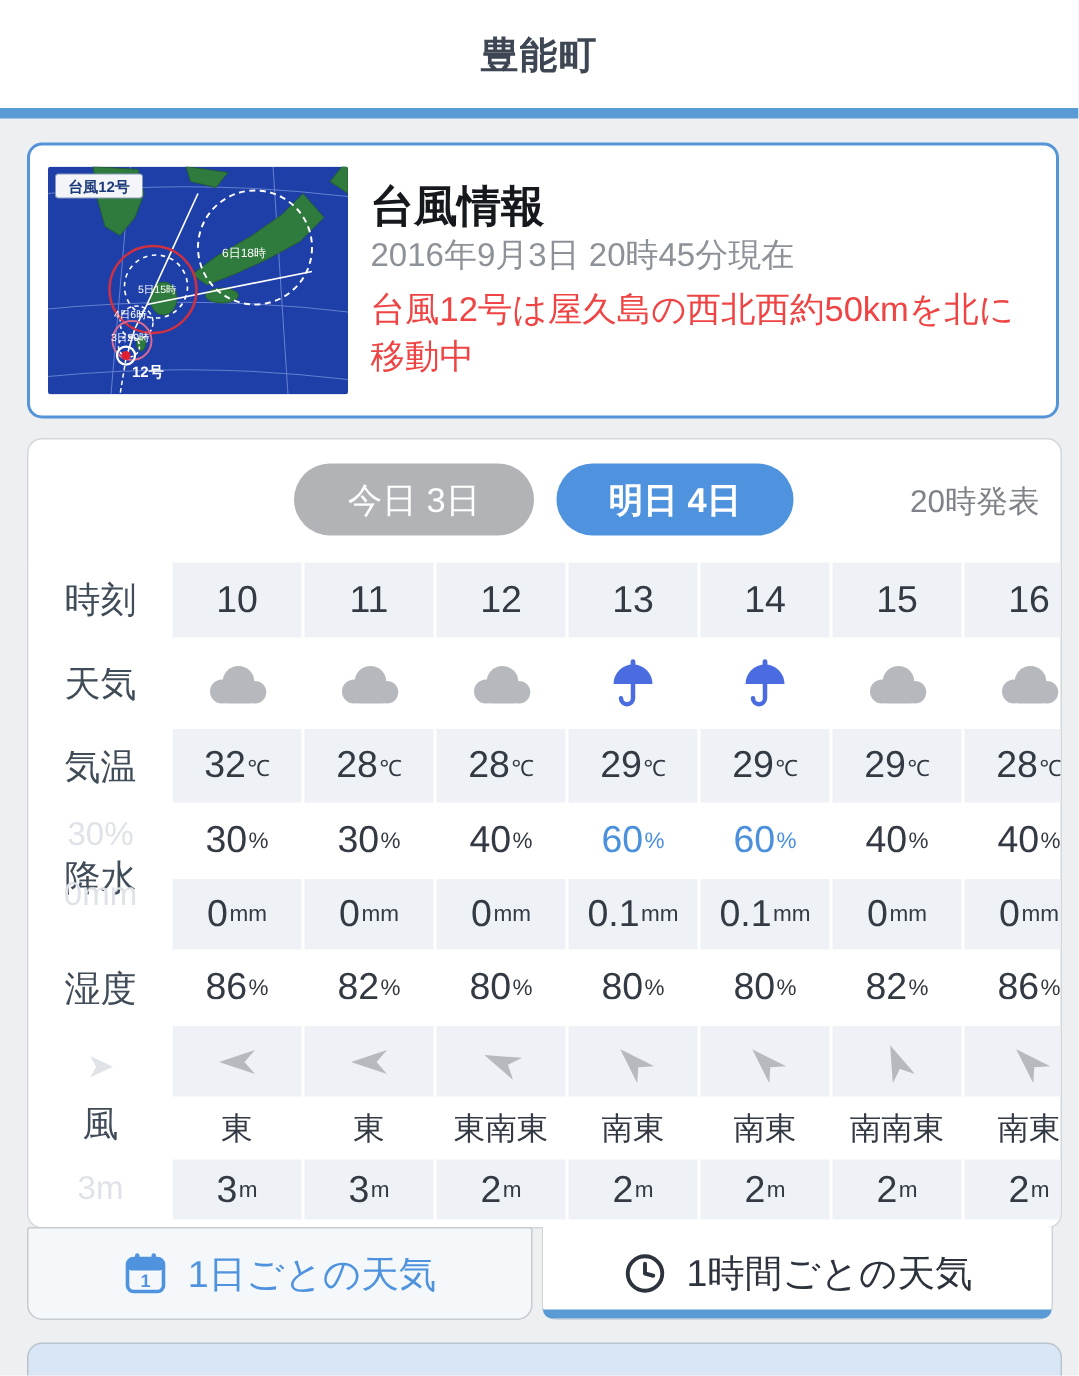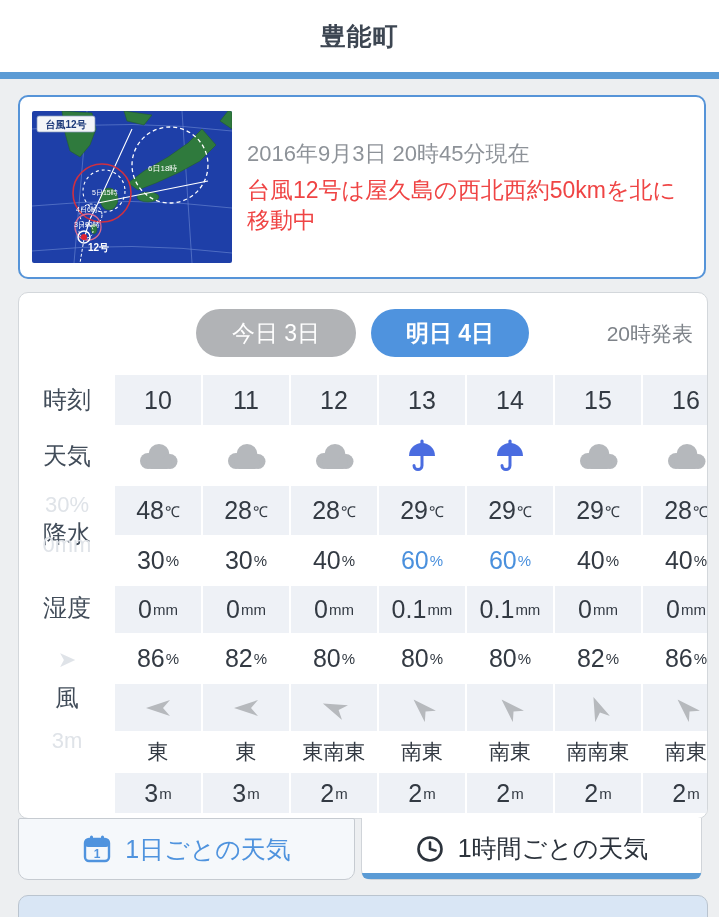--- a/index.html
+++ b/index.html
@@ -122,37 +122,39 @@
         <text x="44" y="101" font-size="7">4日6時</text>
         <text x="42" y="116" font-size="7">3日20時</text>
         <text x="56" y="140" font-size="10" font-weight="bold">12号</text>
       </g>
 
       <rect x="5" y="5" width="58" height="16" rx="2" fill="#f3f5f8" stroke="#8899bb" stroke-width="0.7"></rect>
       <text x="34" y="17" text-anchor="middle" font-size="10" font-weight="bold" fill="#1d3a7a" font-family="'Liberation Sans',sans-serif">台風12号</text>
     </svg>
   </div>
   <div class="typhoon-info">
+    <div class="typhoon-title">台風情報</div>
     <div class="typhoon-date">2016年9月3日 20時45分現在</div>
     <div class="typhoon-desc">台風12号は屋久島の西北西約50kmを北に移動中</div>
   </div>
 </div>
 
 <div class="forecast-card">
   <div class="tab-row">
     <div class="pill pill-today">今日 3日</div>
     <div class="pill pill-tomorrow">明日 4日</div>
     <div class="announced">20時発表</div>
   </div>
 
   <div class="fc-table">
 
     <div class="fc-labelcol">
       <div class="labelcell lab" style="height:50px">時刻</div>
       <div class="labelcell lab" style="height:57px">天気</div>
+      <div class="labelcell lab" style="height:49px">気温</div>
       <div class="labelcell lab" style="height:96px">
         <span class="ghost" style="top:6px">30%</span>
         <span>降水</span>
         <span class="ghost" style="bottom:24px">0mm</span>
       </div>
       <div class="labelcell lab" style="height:47px">湿度</div>
       <div class="labelcell lab" style="height:129px">
         <span class="ghost" style="top:14px">➤</span>
         <span>風</span>
         <span class="ghost" style="bottom:8px">3m</span>
@@ -166,21 +168,21 @@
           </div>
           <div class="cell" style="height: 57px;">
             <svg width="42" height="28" viewBox="0 0 42 28">
               <circle cx="11" cy="19" r="8" fill="#b5b8bc"></circle>
               <circle cx="22" cy="12.5" r="10.5" fill="#b5b8bc"></circle>
               <circle cx="33" cy="19.5" r="7.5" fill="#b5b8bc"></circle>
               <rect x="9" y="17" width="26" height="10" rx="5" fill="#b5b8bc"></rect>
             </svg>
           </div>
           <div class="cell shade" style="height: 49px;">
-            <span class="num">48</span>
+            <span class="num">32</span>
             <span class="unit">℃</span>
           </div>
           <div class="cell" style="height: 47px;">
             <span class="num">30</span>
             <span class="unit">%</span>
           </div>
           <div class="cell shade" style="height: 47px;">
             <span class="num">0</span>
             <span class="unit">mm</span>
           </div>

